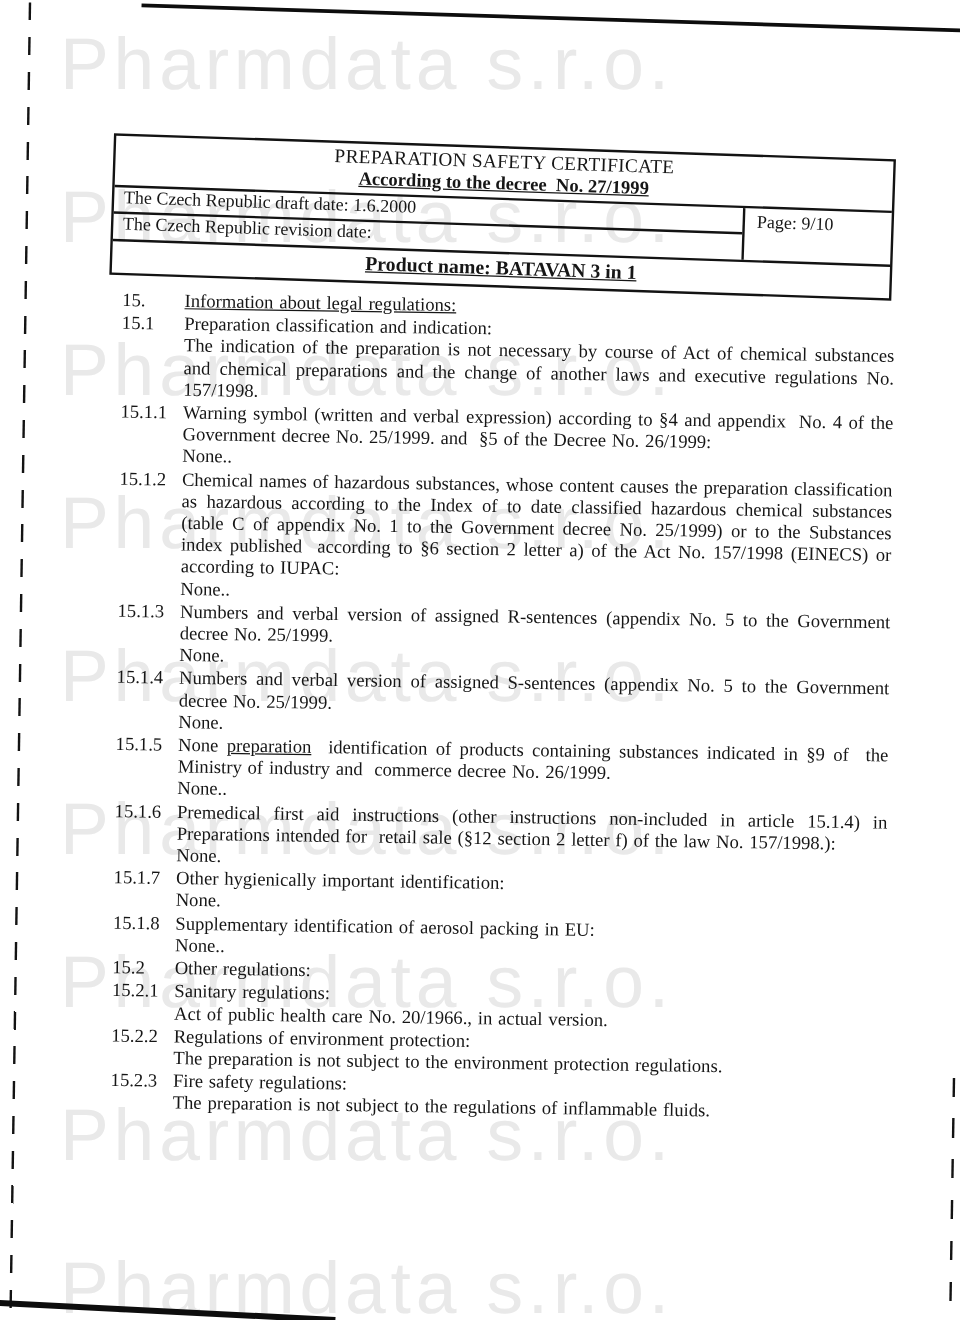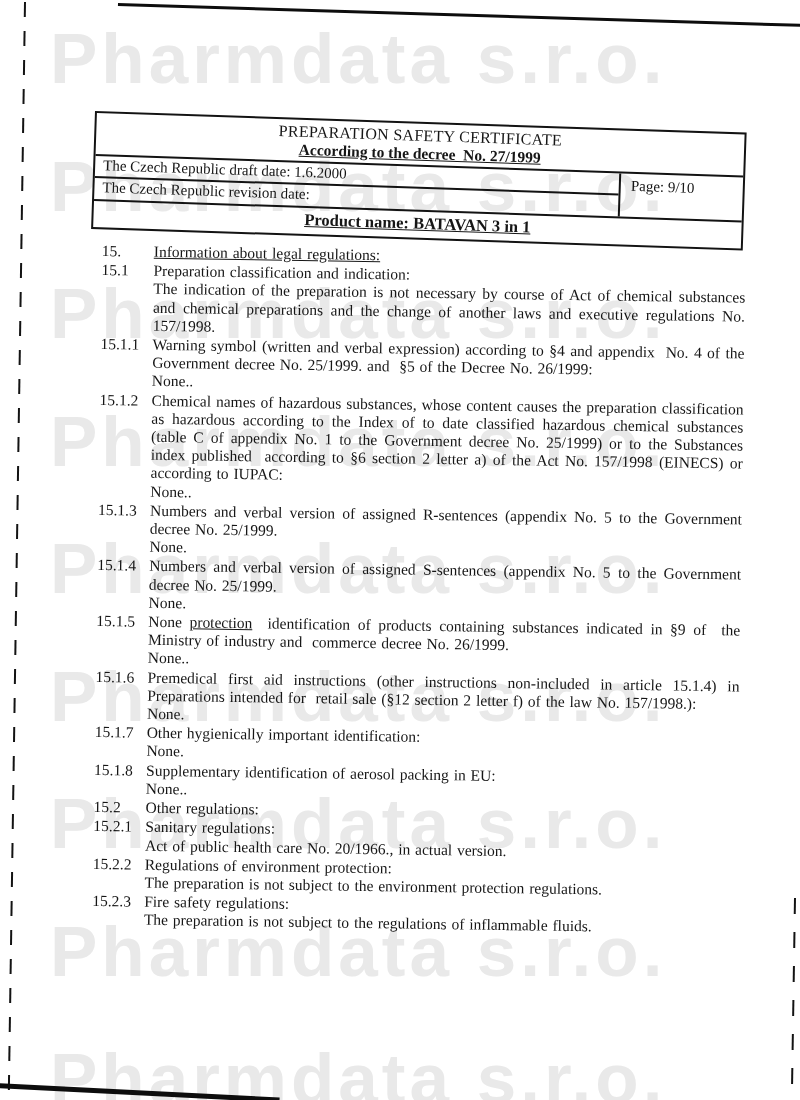--- a/index.html
+++ b/index.html
@@ -2,21 +2,21 @@
 <html><head>
 <meta charset="utf-8">
 <style>
   html,body{margin:0;padding:0;background:#ffffff;}
   #page{position:relative;width:800px;height:1100px;overflow:hidden;background:#ffffff;
         font-family:"Liberation Serif", serif;color:#161616;}
 
   
   #wm-layer{position:absolute;inset:0;z-index:0;}
   .wm{position:absolute;left:50px;font-family:"Liberation Sans", sans-serif;
-      font-size:71px;letter-spacing:4px;white-space:nowrap;font-weight:700;line-height:1;}
+      font-size:61px;letter-spacing:4px;white-space:nowrap;font-weight:400;line-height:1;}
 
   
   .artifact{position:absolute;z-index:2;background:#0d0d0d;}
   #top-scan-line{left:118px;top:3px;width:700px;height:3px;
       transform:rotate(1.75deg);transform-origin:0 0;}
   #left-fold-line{left:24px;top:2px;width:2px;height:1110px;background:none;
       transform:rotate(0.85deg);transform-origin:0 0;
       background-image:repeating-linear-gradient(180deg,#131313 0 15px,transparent 15px 29px);}
   #right-fold-line{left:794px;top:898px;width:2px;height:200px;background:none;
       transform:rotate(0.9deg);transform-origin:0 0;
@@ -124,21 +124,21 @@
       <div class="sec">
         <div class="num">15.1.4</div>
         <div class="txt">
           <p><span>Numbers and verbal version of assigned S-sentences (appendix No. 5 to the Government decree No. 25/1999.</span></p>
           <p><span>None.</span></p>
         </div>
       </div>
       <div class="sec">
         <div class="num">15.1.5</div>
         <div class="txt">
-          <p><span>None </span><span class="u">protection</span><span>  identification of products containing substances indicated in §9 of  the Ministry of industry and  commerce decree No. 26/1999.</span></p>
+          <p><span>None </span><span class="u">preparation</span><span>  identification of products containing substances indicated in §9 of  the Ministry of industry and  commerce decree No. 26/1999.</span></p>
           <p><span>None..</span></p>
         </div>
       </div>
       <div class="sec">
         <div class="num">15.1.6</div>
         <div class="txt">
           <p><span>Premedical first aid instructions (other instructions non-included in article 15.1.4) in Preparations intended for  retail sale (§12 section 2 letter f) of the law No. 157/1998.):</span></p>
           <p><span>None.</span></p>
         </div>
       </div>

